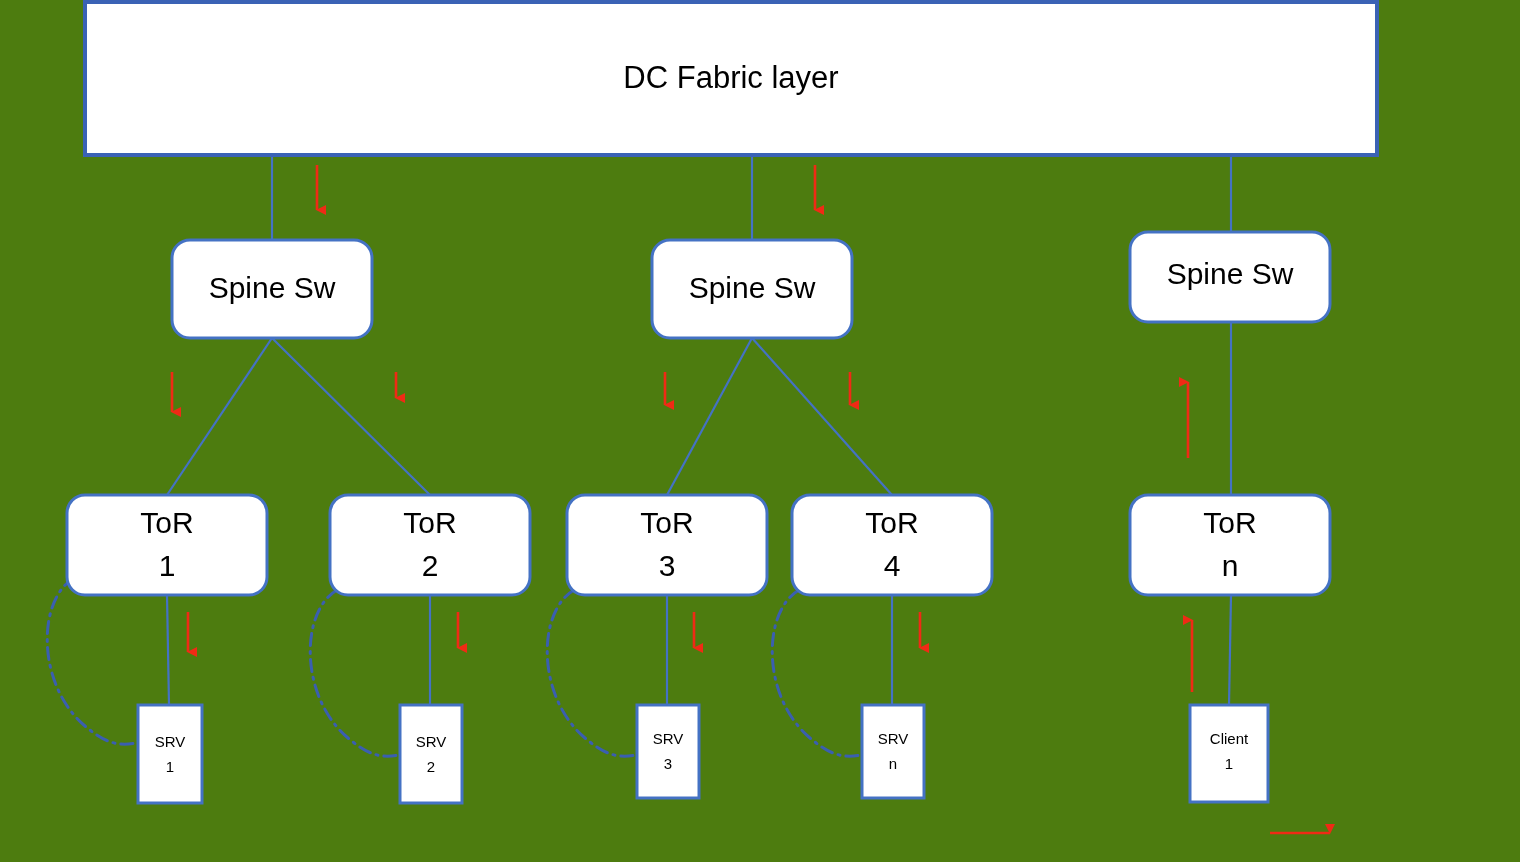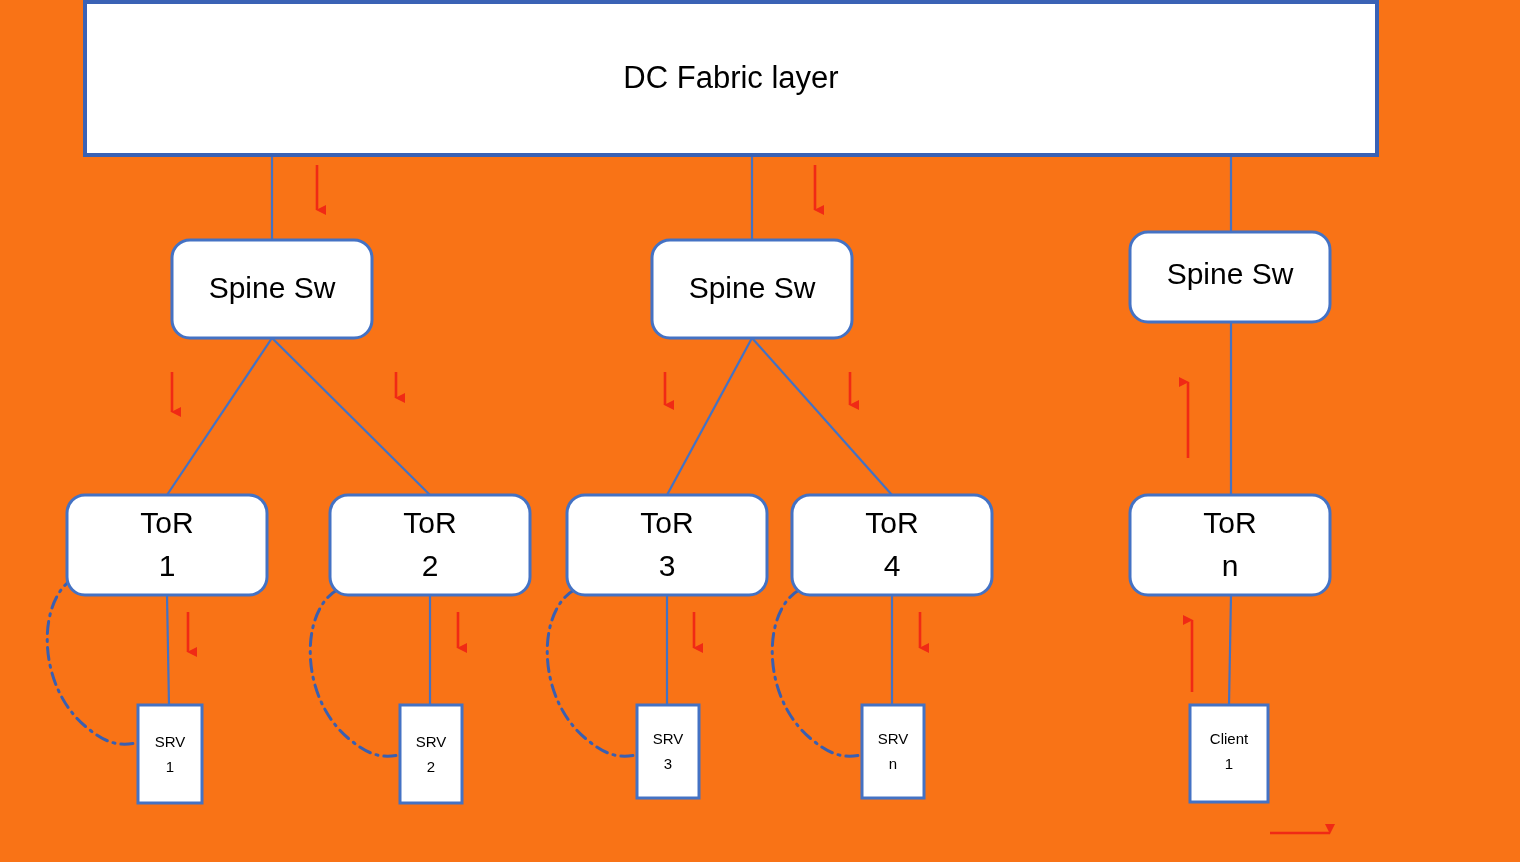--- a/index.html
+++ b/index.html
@@ -11,21 +11,21 @@
   body {
     width: 1520px;
     height: 862px;
     overflow: hidden;
     font-family: "Liberation Sans", sans-serif;
   }
   #diagram-root {
     position: relative;
     width: 1520px;
     height: 862px;
-    background: #f97316;
+    background: #4d7c0f;
   }
   svg#diagram-svg {
     position: absolute;
     top: 0;
     left: 0;
     width: 1520px;
     height: 862px;
     display: block;
   }
   .node-box {

